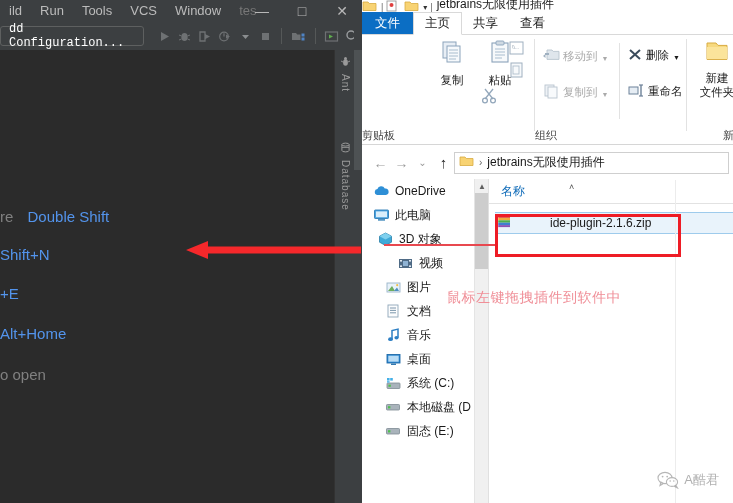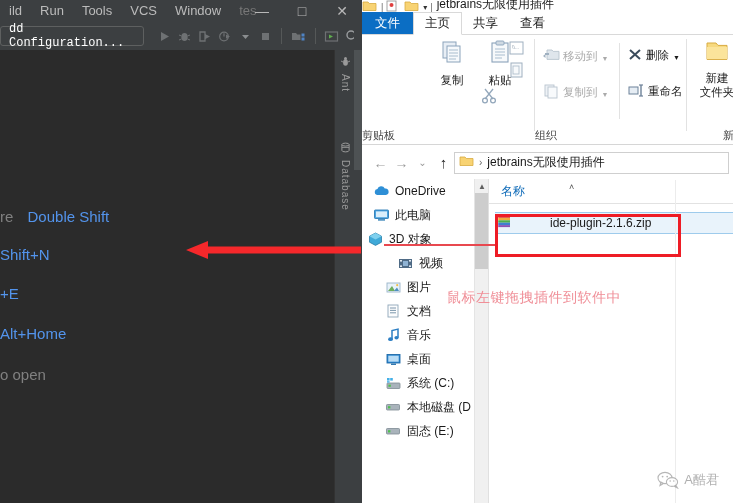--- a/index.html
+++ b/index.html
@@ -575,21 +575,21 @@
         <div class="tree-item" style="padding-left:10px">
           <span class="tree-ico">
             <svg width="17" height="14" viewBox="0 0 17 14">
                 <rect x="1.5" y="2" width="14" height="8.5" rx="0.7" fill="#4aa3e0" stroke="#2b7cb5" stroke-width="0.9"></rect>
                 <rect x="3" y="3.4" width="11" height="5.8" fill="#d9eefb"></rect>
                 <rect x="5" y="11.2" width="7" height="1.4" fill="#2b7cb5"></rect>
               </svg>
           </span>
           <span>此电脑</span>
         </div>
-        <div class="tree-item" style="padding-left:4px">
+        <div class="tree-item" style="padding-left:14px">
           <span class="tree-ico">
             <svg width="15" height="14" viewBox="0 0 15 14">
                 <polygon points="7.5,1 13.5,4.2 13.5,10.2 7.5,13.4 1.5,10.2 1.5,4.2" fill="#3fa9d8" stroke="#2a7fa8" stroke-width="0.8"></polygon>
                 <polygon points="7.5,1 13.5,4.2 7.5,7.4 1.5,4.2" fill="#7fd0ee"></polygon>
               </svg>
           </span>
           <span>3D 对象</span>
         </div>
         <div class="tree-item" style="padding-left:34px">
           <span class="tree-ico">

